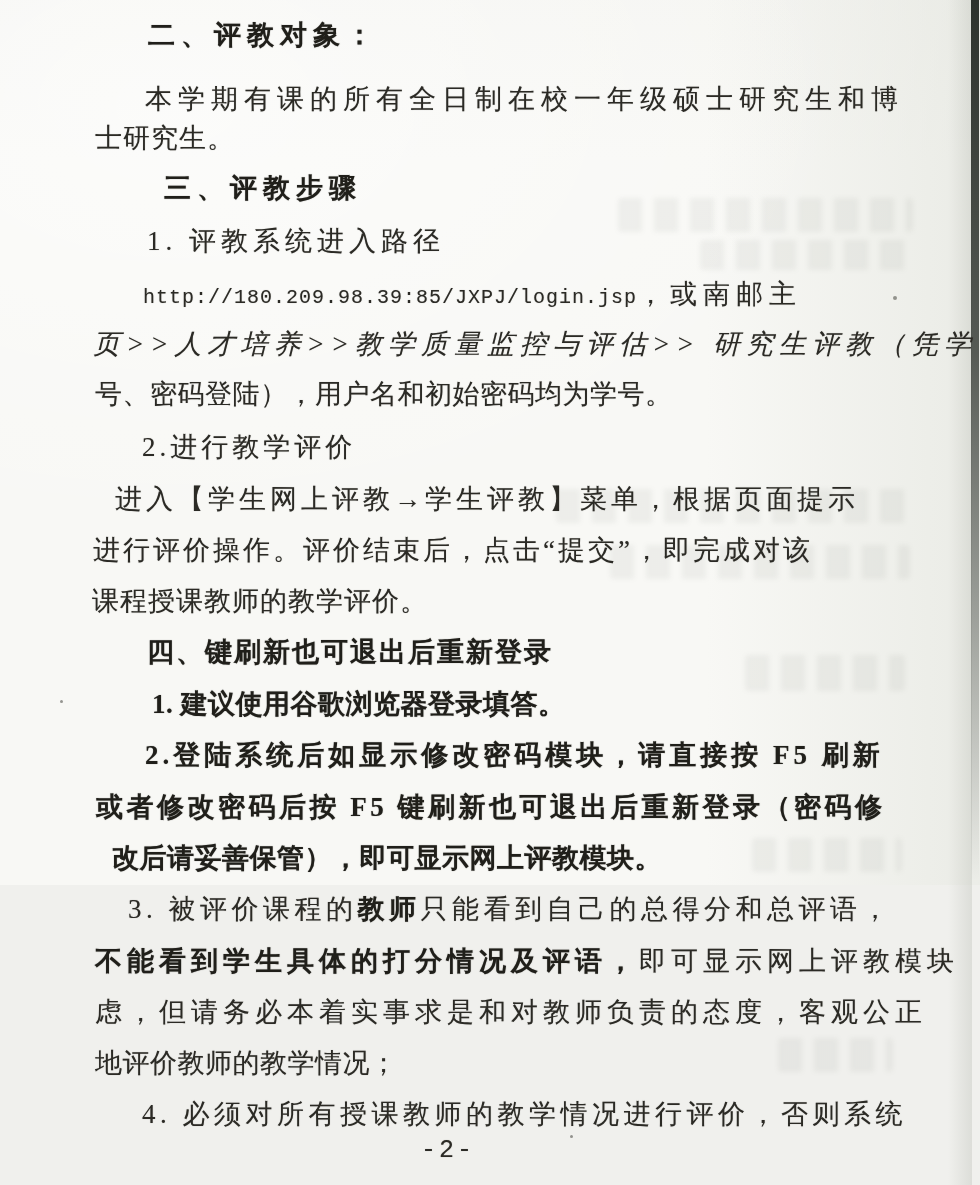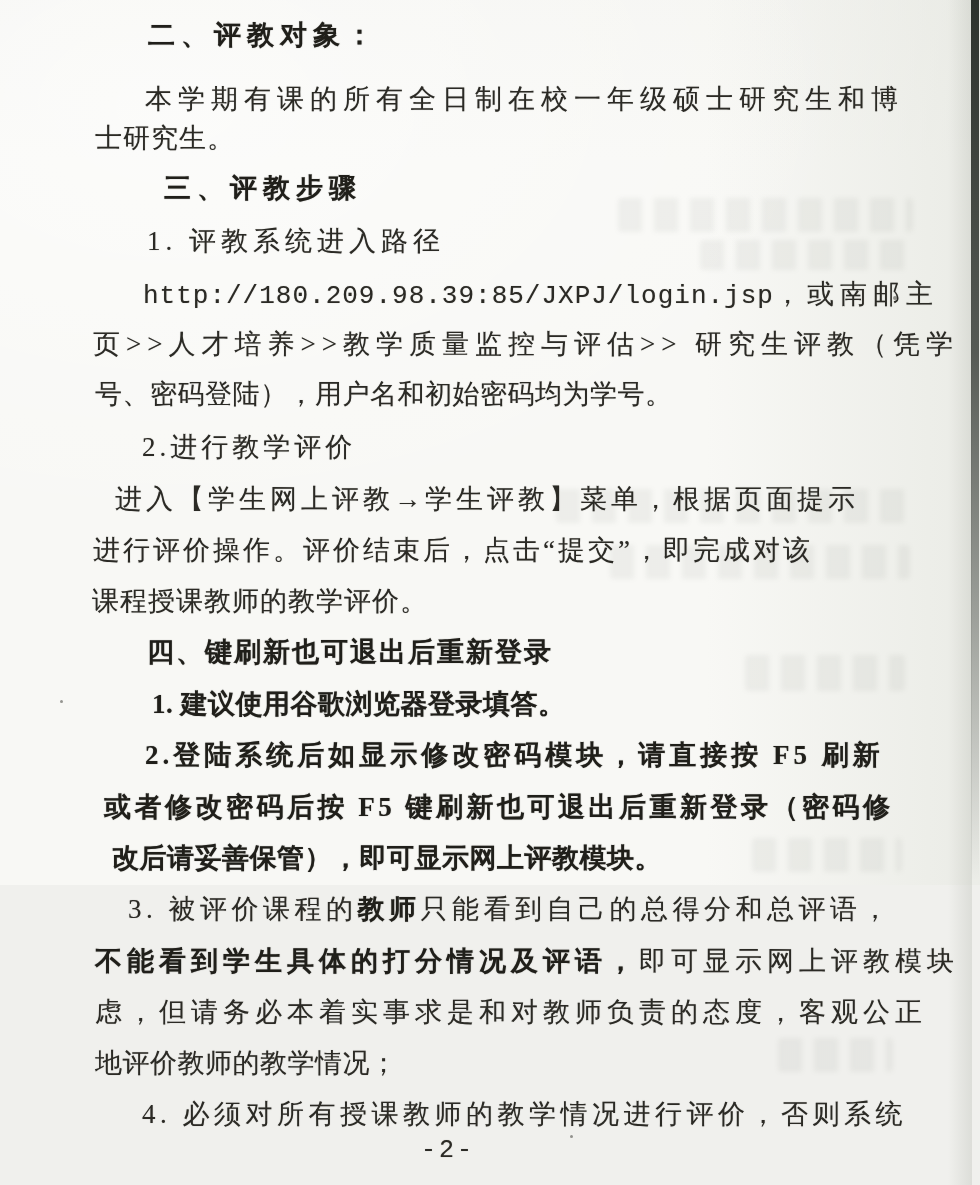--- a/index.html
+++ b/index.html
@@ -21,21 +21,21 @@
     font-size:27px;line-height:34px;color:#2b2a25;
     text-shadow:0 0 1px rgba(45,44,38,.35);
   }
   .line span{display:inline;}
   .b{
     font-weight:700;color:#201f1a;
     text-shadow:0 0 1px rgba(30,29,24,.55);
   }
   .mono{
     font-family:"Liberation Mono","DejaVu Sans Mono",monospace;
-    font-size:26px;
+    font-size:20px;
   }
   .pagenum{
     position:absolute;top:1136px;left:368px;width:160px;
     text-align:center;font-size:25px;letter-spacing:3px;color:#2b2a25;
     font-family:"Liberation Mono","DejaVu Sans Mono",monospace;
     text-shadow:0 0 1px rgba(45,44,38,.35);
   }
   .ghost{
     position:absolute;border-radius:4px;opacity:.55;
     filter:blur(2.5px);
@@ -75,30 +75,30 @@
       <div class="speck" style="left: 60px; top: 700px; width: 3px; height: 3px;"></div>
       <div class="speck" style="left: 570px; top: 1135px; width: 3px; height: 3px;"></div>
     </div>
   <div id="text-layer">
       <div class="line" style="left: 148px; top: 18px; letter-spacing: 6px;"><span class="b ">二、评教对象：</span></div>
       <div class="line" style="left: 145px; top: 70px; letter-spacing: 6px; margin-top: 12px;"><span class="">本学期有课的所有全日制在校一年级硕士研究生和博</span></div>
       <div class="line" style="left: 95px; top: 121px; letter-spacing: 1px;"><span class="">士研究生。</span></div>
       <div class="line" style="left: 134px; top: 171px; letter-spacing: 6px; margin-left: 30px;"><span class="b ">三、评教步骤</span></div>
       <div class="line" style="left: 147px; top: 224px; letter-spacing: 5px;"><span class="">1. 评教系统进入路径</span></div>
       <div class="line" style="left: 143px; top: 277px; letter-spacing: 1px;"><span class="mono">http://180.209.98.39:85/JXPJ/login.jsp</span><span class="" style="letter-spacing: 6px; margin-top: 32px;">，或南邮主</span></div>
-      <div class="line" style="left: 93px; top: 327px; letter-spacing: 6px;"><span class="">页&gt;&gt;人才培养&gt;&gt;教学质量监控与评估&gt;&gt; 研究生评教（凭学</span></div>
+      <div class="line" style="left: 93px; top: 327px; letter-spacing: 6px; font-style: italic;"><span class="">页&gt;&gt;人才培养&gt;&gt;教学质量监控与评估&gt;&gt; 研究生评教（凭学</span></div>
       <div class="line" style="left: 95px; top: 377px; letter-spacing: 0.5px;"><span class="">号、密码登陆），用户名和初始密码均为学号。</span></div>
       <div class="line" style="left: 142px; top: 430px; letter-spacing: 4px;"><span class="">2.进行教学评价</span></div>
       <div class="line" style="left: 115px; top: 482px; letter-spacing: 4px;"><span class="">进入【学生网上评教→学生评教】菜单，根据页面提示</span></div>
       <div class="line" style="left: 93px; top: 533px; letter-spacing: 3px;"><span class="">进行评价操作。评价结束后，点击“提交”，即完成对该</span></div>
       <div class="line" style="left: 92px; top: 584px; letter-spacing: 1px;"><span class="">课程授课教师的教学评价。</span></div>
       <div class="line" style="left: 147px; top: 635px; letter-spacing: 2px;"><span class="b ">四、键刷新也可退出后重新登录</span></div>
       <div class="line" style="left: 152px; top: 687px; letter-spacing: 0.5px;"><span class="b ">1. 建议使用谷歌浏览器登录填答。</span></div>
       <div class="line" style="left: 145px; top: 738px; letter-spacing: 4px; text-align: center;"><span class="b ">2.登陆系统后如显示修改密码模块，请直接按 F5 刷新</span></div>
-      <div class="line" style="left: 104px; top: 790px; letter-spacing: 3.5px;"><span class="b ">或者修改密码后按 F5 键刷新也可退出后重新登录（密码修</span></div>
+      <div class="line" style="left: 96px; top: 790px; letter-spacing: 3.5px;"><span class="b ">或者修改密码后按 F5 键刷新也可退出后重新登录（密码修</span></div>
       <div class="line" style="left: 100px; top: 841px; letter-spacing: 0.5px; margin-left: 12px;"><span class="b ">改后请妥善保管），即可显示网上评教模块。</span></div>
       <div class="line" style="left: 128px; top: 892px; letter-spacing: 4.5px;"><span class="">3. 被评价课程的</span><span class="b ">教师</span><span class="">只能看到自己的总得分和总评语，</span></div>
       <div class="line" style="left: 95px; top: 944px; letter-spacing: 5px;"><span class="b ">不能看到学生具体的打分情况及评语，</span><span class="">即可显示网上评教模块</span></div>
       <div class="line" style="left: 95px; top: 995px; letter-spacing: 5px;"><span class="">虑，但请务必本着实事求是和对教师负责的态度，客观公正</span></div>
       <div class="line" style="left: 95px; top: 1046px; letter-spacing: 0.5px;"><span class="">地评价教师的教学情况；</span></div>
       <div class="line" style="left: 142px; top: 1097px; letter-spacing: 4.5px;"><span class="">4. 必须对所有授课教师的教学情况进行评价，否则系统</span></div>
     </div>
   <div class="pagenum">-2-</div>
 </div>
 

